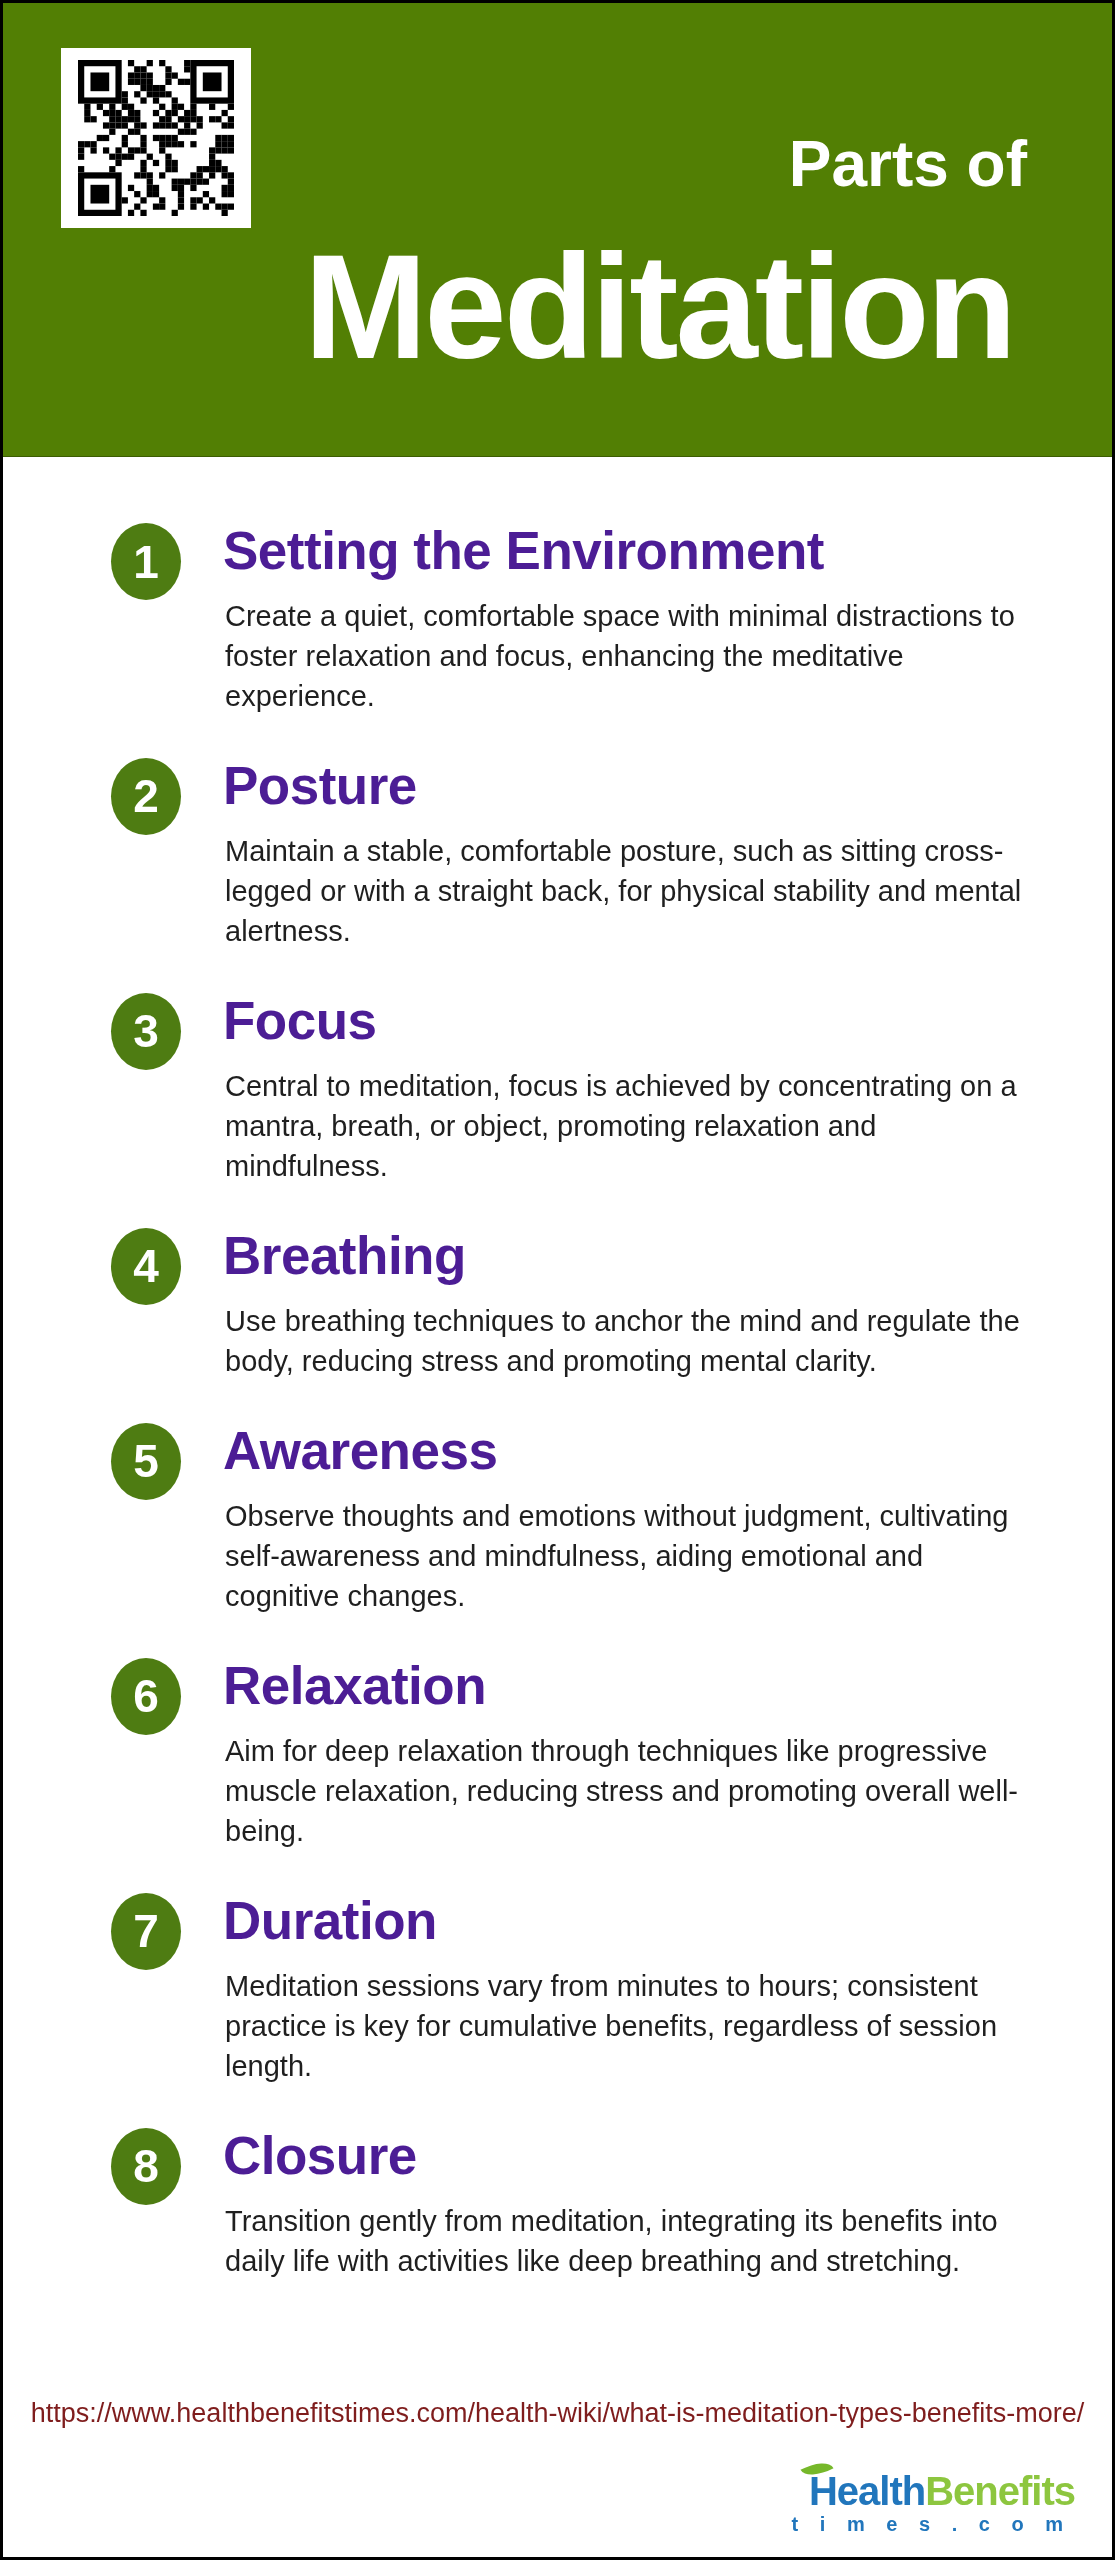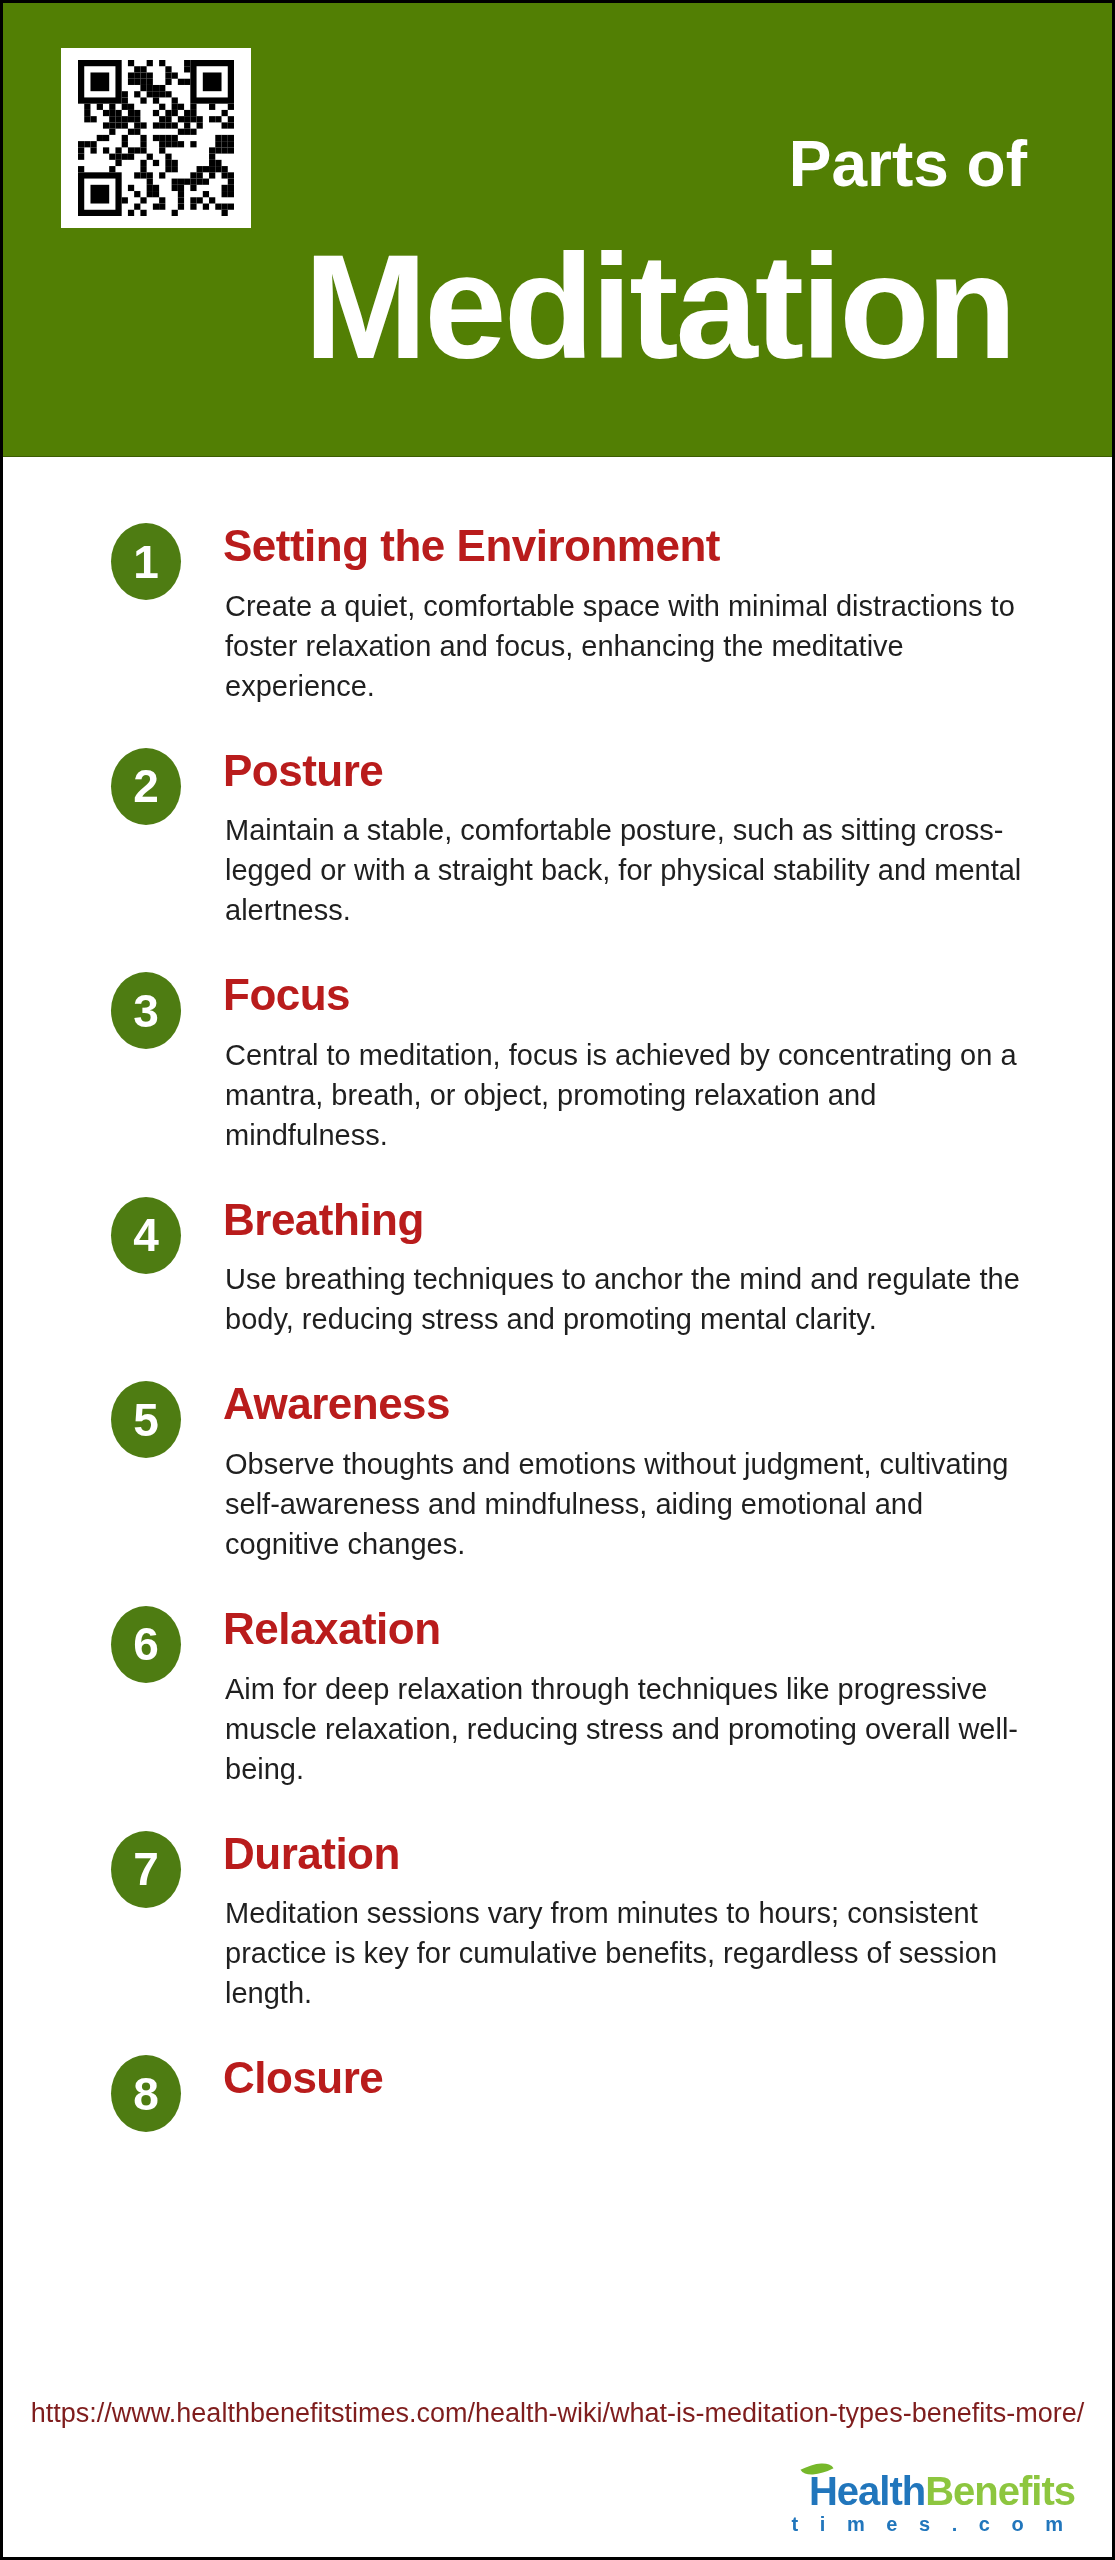--- a/index.html
+++ b/index.html
@@ -68,24 +68,24 @@
     color: #ffffff;
     font-size: 46px;
     font-weight: 700;
     display: flex;
     align-items: center;
     justify-content: center;
   }
   .item-content { margin-left: 42px; flex: 1; }
   .item-title {
     margin: 0 0 14px 0;
-    font-size: 44px;
+    font-size: 53px;
     font-weight: 700;
     letter-spacing: -0.5px;
-    color: #b91c1c;
+    color: #4c1d95;
     line-height: 1.15;
   }
   .item-desc {
     margin: 2px;
     max-width: 800px;
     font-size: 29px;
     line-height: 40px;
     color: #1f1f1f;
   }
 
@@ -441,20 +441,21 @@
         <p class="item-desc">Meditation sessions vary from minutes to hours; consistent practice is key for cumulative benefits, regardless of session length.</p>
       </div>
     </div>
 
     <div class="item">
       <div class="badge">
           <span>8</span>
         </div>
       <div class="item-content">
         <h2 class="item-title">Closure</h2>
+        <p class="item-desc">Transition gently from meditation, integrating its benefits into daily life with activities like deep breathing and stretching.</p>
       </div>
     </div>
 
   </div>
 
   <div class="footer-url">https://www.healthbenefitstimes.com/health-wiki/what-is-meditation-types-benefits-more/</div>
 
   <div class="brand-logo">
     <span class="logo-main">
       <span class="leaf-icon"></span>

